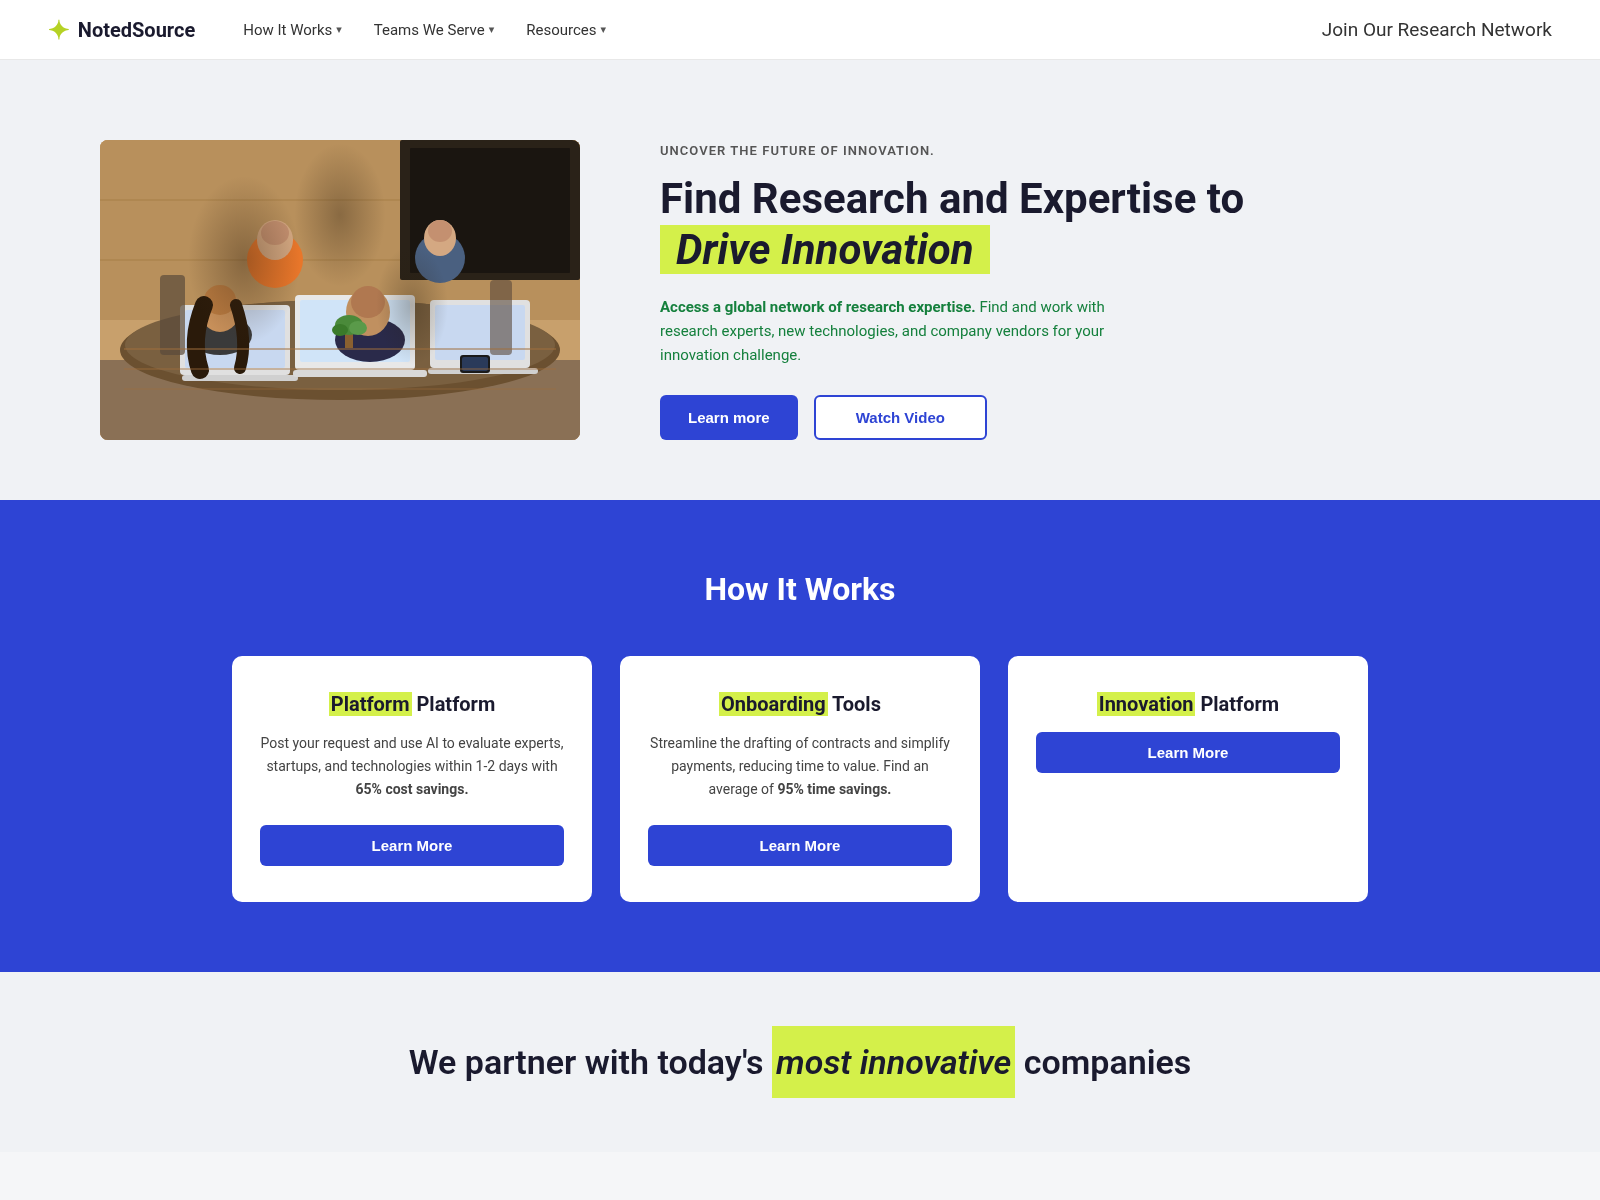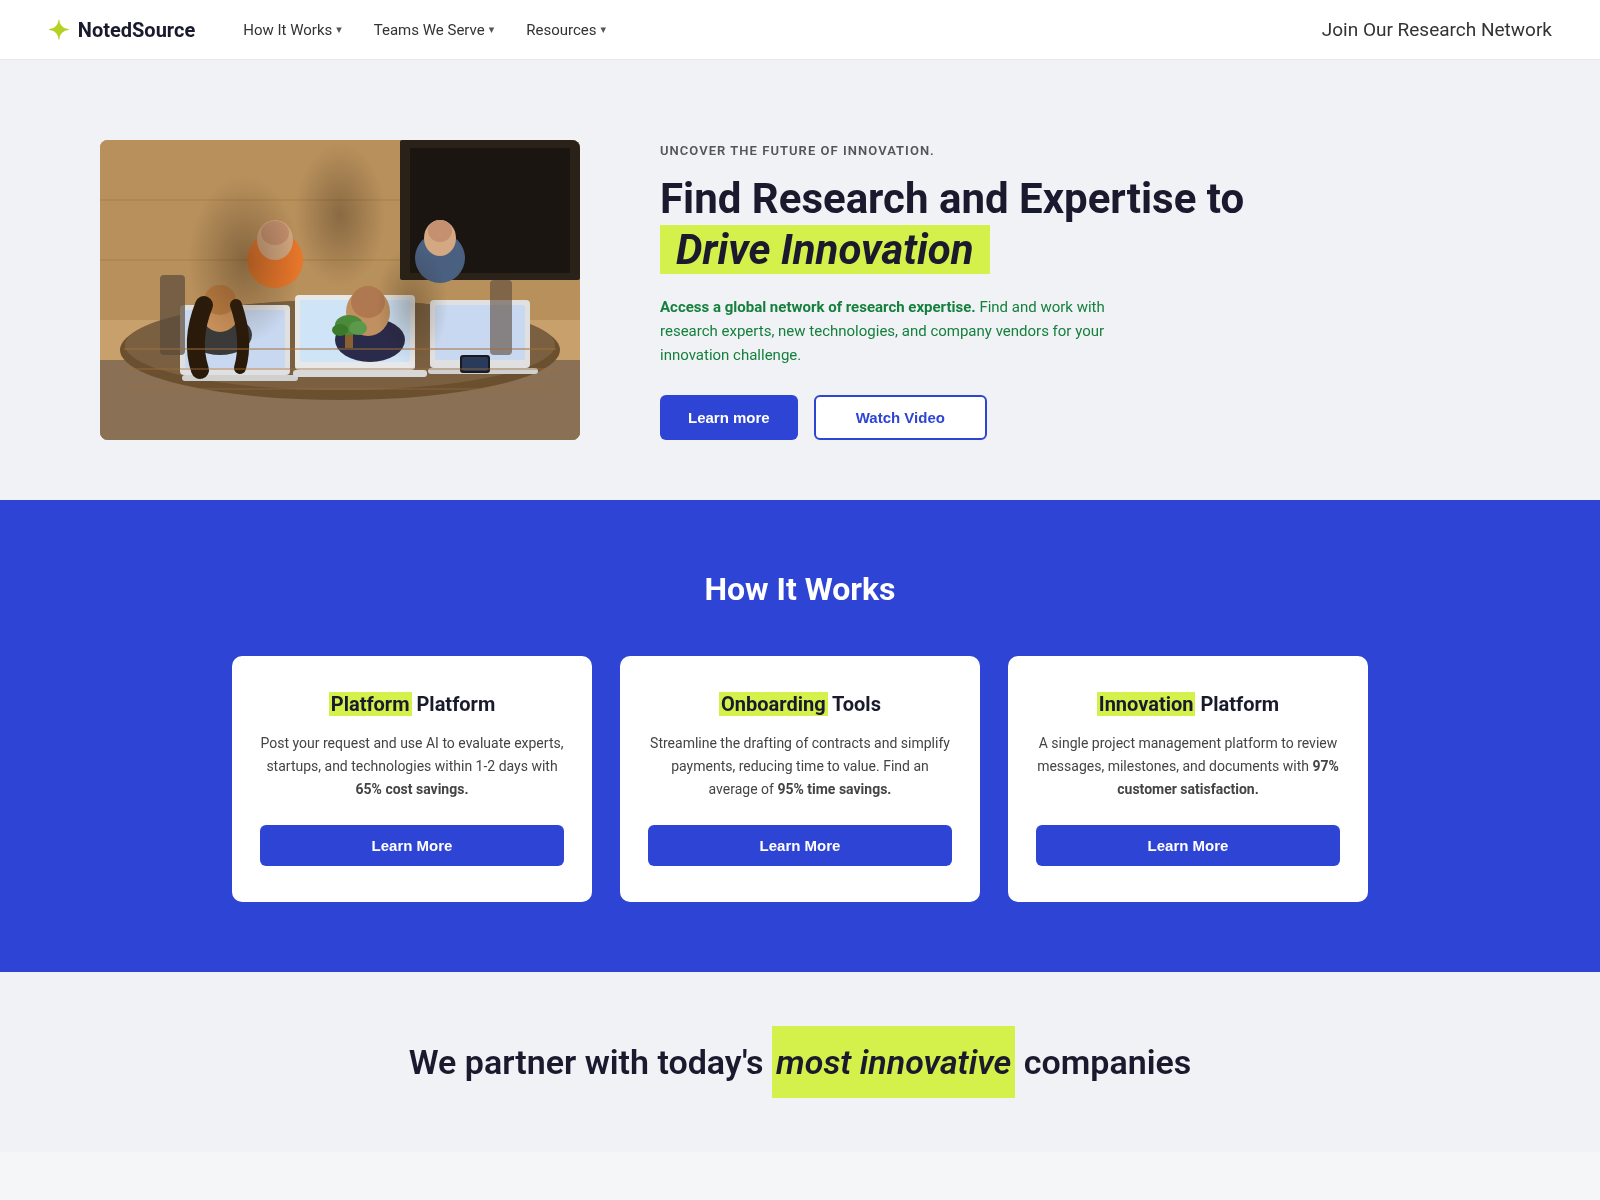--- a/index.html
+++ b/index.html
@@ -364,23 +364,20 @@
       <p class="card-desc">
         <span>Streamline the drafting of contracts and simplify payments, reducing time to value. Find an average of </span><strong>95% time savings.</strong>
       </p>
       <button class="btn-card">Learn More</button>
     </div>
 
     <div class="card">
       <h3 class="card-title">
         <span class="card-title-highlight">Innovation</span><span> Platform</span>
       </h3>
-      <p class="card-desc">
-        <span>A single project management platform to review messages, milestones, and documents with </span><strong>97% customer satisfaction.</strong>
-      </p>
       <button class="btn-card">Learn More</button>
     </div>
 
   </div>
 </section>
 
 <section class="partner-section">
   <h2 class="partner-title">
     <span>We partner with today's </span><span class="partner-title-highlight">most innovative</span><span> companies</span>
   </h2>

